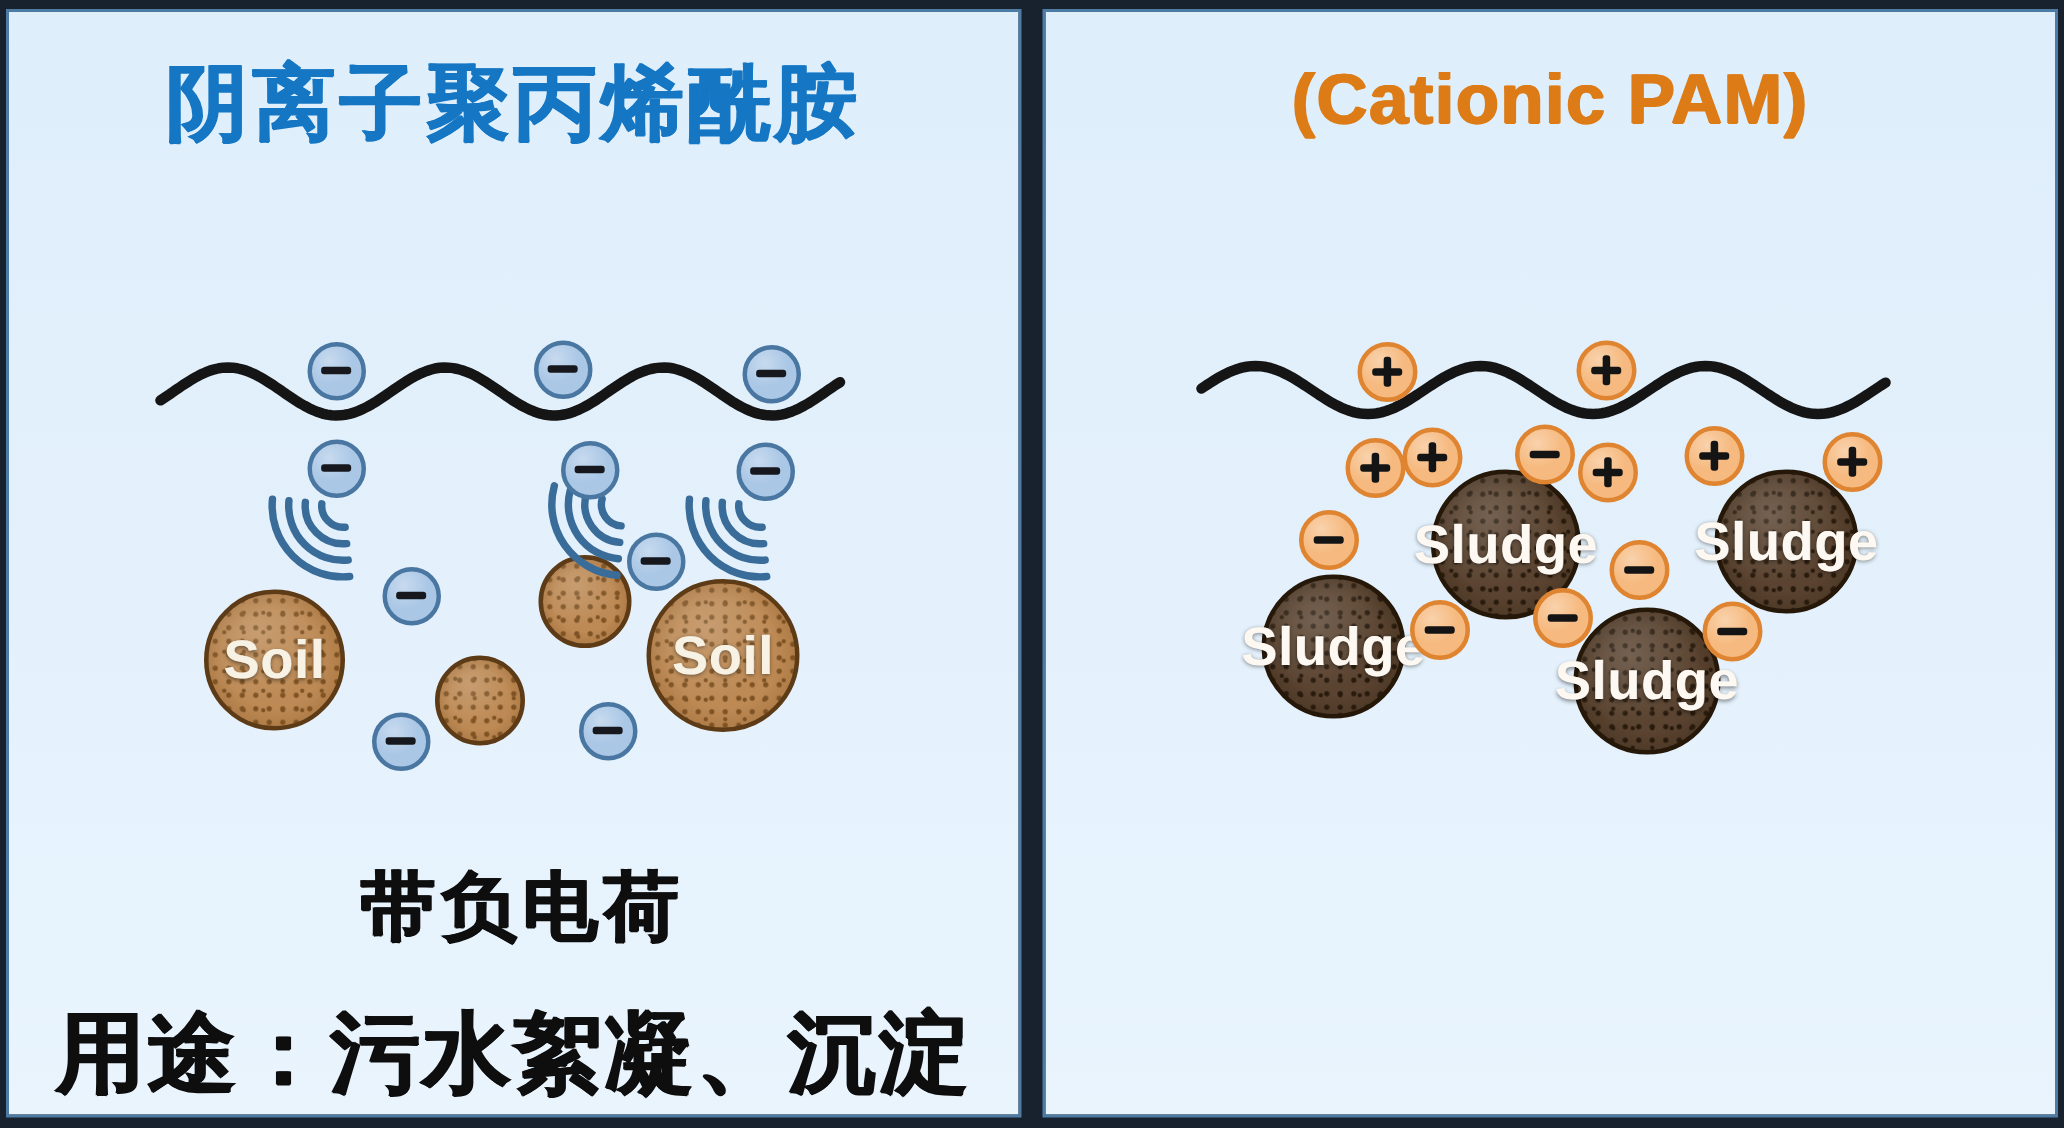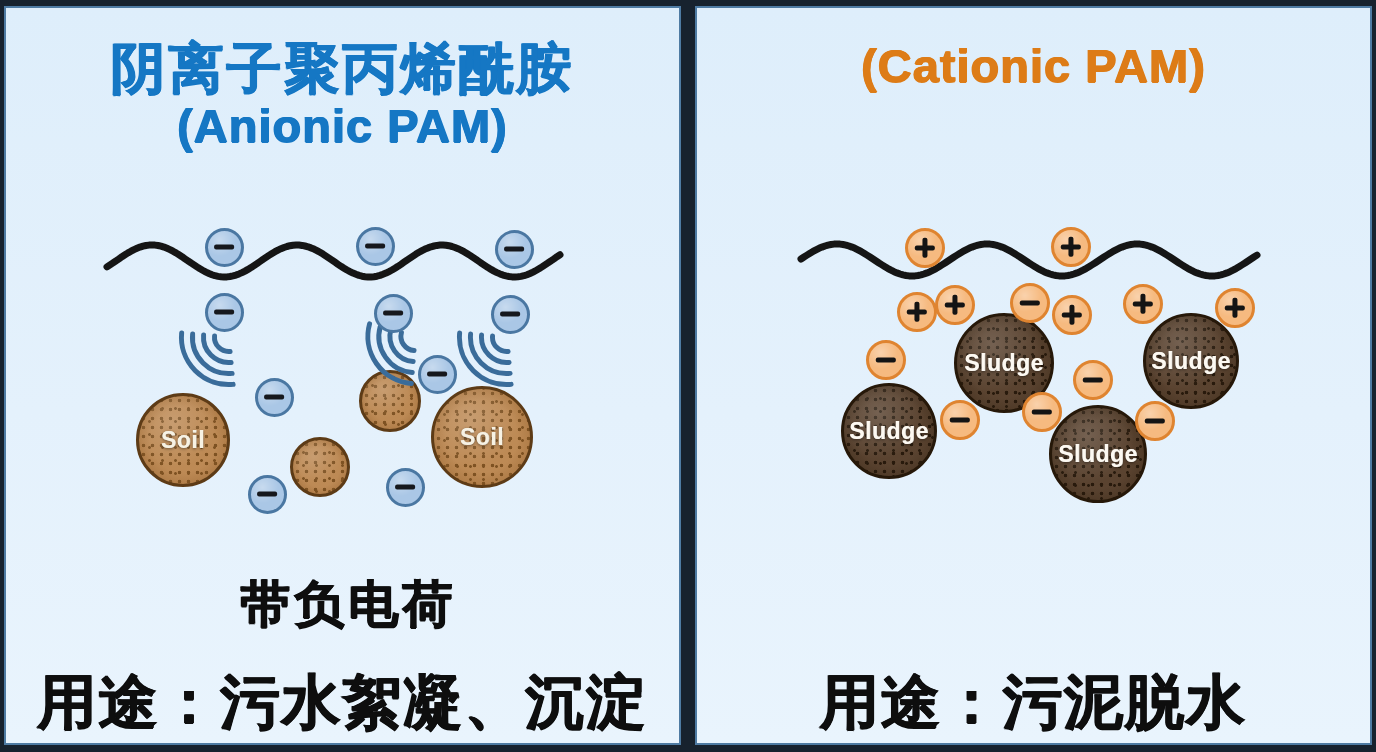--- a/index.html
+++ b/index.html
@@ -38,21 +38,21 @@
       radial-gradient(circle at 38% 30%, rgba(255,255,255,0.16), rgba(255,255,255,0) 55%),
       radial-gradient(var(--p-spot) 1.4px, transparent 2.1px),
       radial-gradient(var(--p-spot) 1.1px, transparent 1.7px),
       radial-gradient(circle, var(--p-fill) 52%, var(--p-fill2) 100%);
     background-size:100% 100%, 9px 9px, 13px 13px, 100% 100%;
     background-position:0 0, 0 0, 4px 6px, 0 0;
     display:flex;align-items:center;justify-content:center;
     z-index:2;
   }
   .particle-label{
-    color:var(--p-text);font-weight:700;font-size:23px;letter-spacing:0.5px;
+    color:var(--p-text);font-weight:700;font-size:36px;letter-spacing:0.5px;
     text-shadow:0 1px 3px rgba(0,0,0,0.45), 0.4px 0 currentColor;
     white-space:nowrap;
   }
   .ion{
     position:absolute;border-radius:50%;
     background-color:var(--i-fill);
     background-image:radial-gradient(circle at 35% 28%, rgba(255,255,255,0.35), rgba(255,255,255,0) 50%);
     border:3px solid var(--i-border);
     z-index:4;
   }
@@ -80,21 +80,20 @@
   }
 </style>
 </head>
 <body>
 
 <div class="frame">
 
   <section class="panel" style="--title: #1577c4; --i-fill: #aac7e6; --i-border: #4a77a2; --sign: #16181d; --arc: #3a6c9a; --p-fill: #bd8a55; --p-fill2: #9c6a36; --p-spot: #7e5222; --p-border: #5d3b16; --p-text: #f7f2e4;">
     <h1 class="title">
       <span class="t-cn">阴离子聚丙烯酰胺</span>
-      <span class="t-en">(Anionic PAM)</span>
     </h1>
     <div class="diagram">
       <svg class="wave">
           <polyline points="101,258.9 104,256.9 107,254.9 110,252.8 113,250.8 116,248.7 119,246.8 122,244.9 125,243.2 128,241.6 131,240.3 134,239.1 137,238.2 140,237.5 143,237.1 146,237.0 149,237.1 152,237.5 155,238.2 158,239.1 161,240.3 164,241.6 167,243.2 170,244.9 173,246.8 176,248.7 179,250.8 182,252.8 185,254.9 188,256.9 191,258.9 194,260.8 197,262.5 200,264.1 203,265.5 206,266.7 209,267.7 212,268.4 215,268.8 218,269.0 221,268.9 224,268.5 227,267.9 230,267.1 233,265.9 236,264.6 239,263.1 242,261.4 245,259.6 248,257.6 251,255.6 254,253.5 257,251.4 260,249.4 263,247.4 266,245.5 269,243.7 272,242.1 275,240.7 278,239.5 281,238.5 284,237.7 287,237.2 290,237.0 293,237.1 296,237.4 299,238.0 302,238.8 305,239.9 308,241.1 311,242.6 314,244.3 317,246.1 320,248.1 323,250.1 326,252.1 329,254.2 332,256.3 335,258.3 338,260.2 341,262.0 344,263.6 347,265.1 350,266.3 353,267.4 356,268.2 359,268.7 362,269.0 365,269.0 368,268.7 371,268.2 374,267.4 377,266.3 380,265.1 383,263.6 386,262.0 389,260.2 392,258.3 395,256.3 398,254.2 401,252.1 404,250.1 407,248.1 410,246.1 413,244.3 416,242.6 419,241.1 422,239.9 425,238.8 428,238.0 431,237.4 434,237.1 437,237.0 440,237.2 443,237.7 446,238.5 449,239.5 452,240.7 455,242.1 458,243.7 461,245.5 464,247.4 467,249.4 470,251.4 473,253.5 476,255.6 479,257.6 482,259.6 485,261.4 488,263.1 491,264.6 494,265.9 497,267.1 500,267.9 503,268.5 506,268.9 509,269.0 512,268.8 515,268.4 518,267.7 521,266.7 524,265.5 527,264.1 530,262.5 533,260.8 536,258.9 539,256.9 542,254.9 545,252.8 548,250.8 551,248.7 554,246.8" stroke="#151515"></polyline>
         </svg>
     <div class="particle" style="left: 130px; top: 385px; width: 94px; height: 94px;">
           <span class="particle-label">Soil</span>
         </div>
         <div class="particle" style="left: 353px; top: 362px; width: 62px; height: 62px;"></div>
         <div class="particle" style="left: 284px; top: 429px; width: 60px; height: 60px;"></div>
@@ -214,16 +213,15 @@
         <div class="ion" style="left: 325px; top: 384px; width: 40px; height: 40px;">
           <i class="h"></i>
         </div>
         <div class="ion" style="left: 376px; top: 352px; width: 40px; height: 40px;">
           <i class="h"></i>
         </div>
         <div class="ion" style="left: 438px; top: 393px; width: 40px; height: 40px;">
           <i class="h"></i>
         </div>
       </div>
-    <div class="usage">用途：污泥脱水</div>
   </section>
 
 </div>
 
 </body></html>

